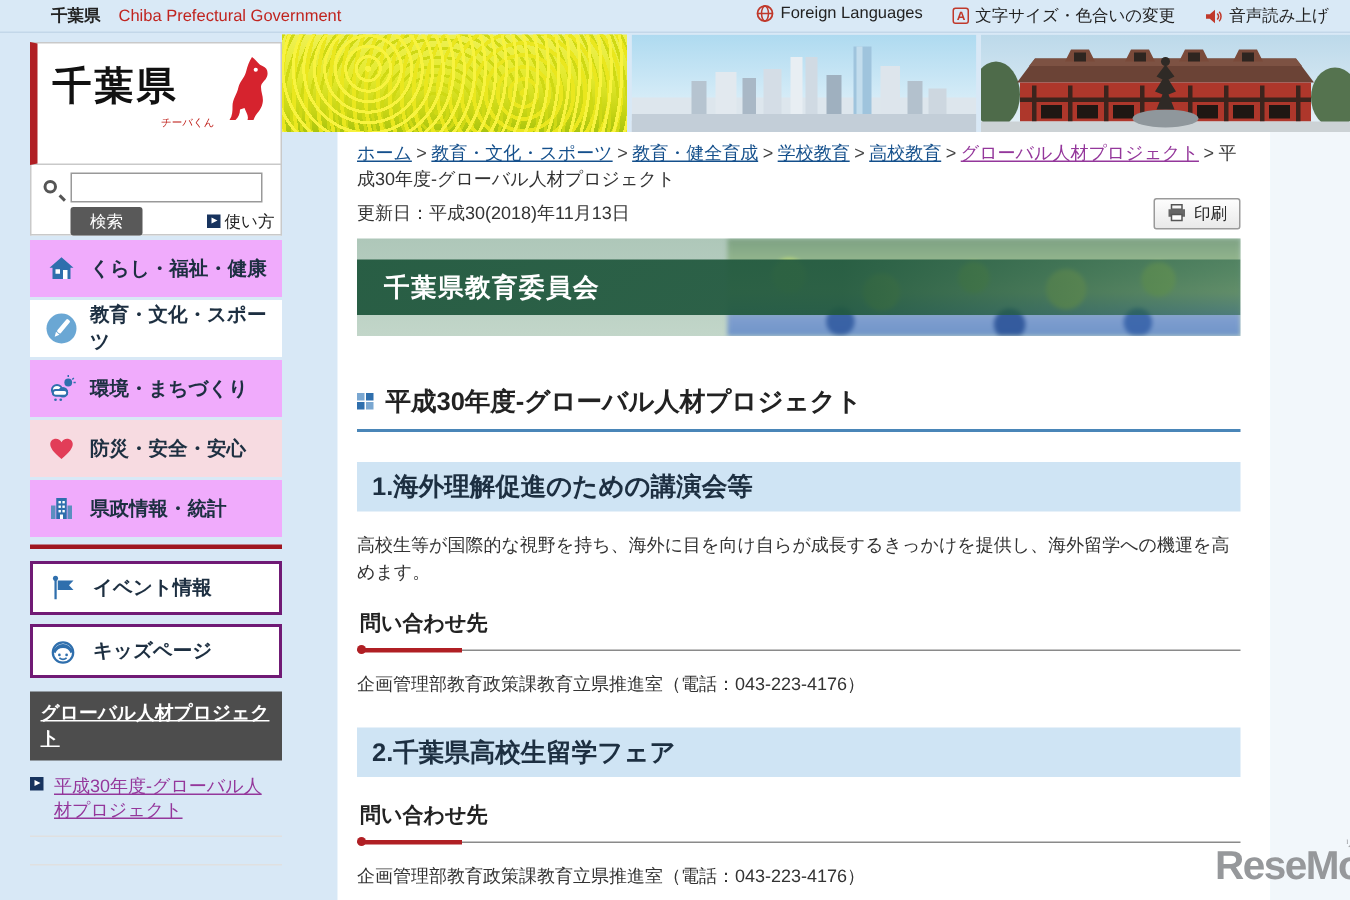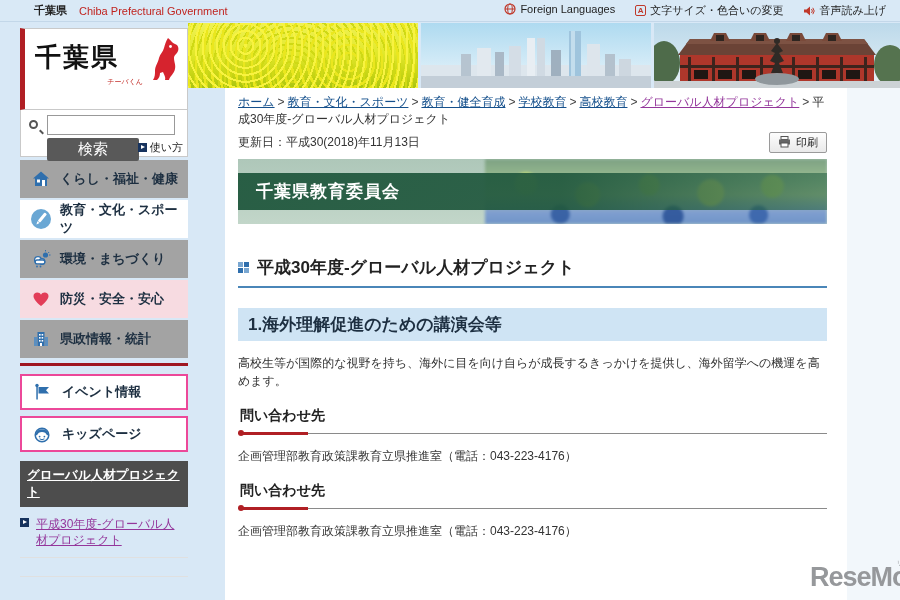--- a/index.html
+++ b/index.html
@@ -36,34 +36,34 @@
   .logo-box{background:#fff;border:1px solid #c9c9c9;border-left:5px solid #b01f24;height:82px;
     position:relative;padding:14px 6px 0 10px;}
   .logo-text{font-size:26px;font-weight:bold;color:#111;letter-spacing:2px;line-height:1.1;}
   .mascot{position:absolute;right:5px;top:8px;}
   .mascot-caption{position:absolute;right:44px;top:48px;font-size:7px;color:#c0241f;}
   .search-box{background:#fff;border:1px solid #c9c9c9;border-top:none;height:47px;padding:5px 6px 4px 6px;position:relative;}
   .mag{position:absolute;left:8px;top:10px;width:9px;height:9px;border:2px solid #555;border-radius:50%;}
   .mag::after{content:"";position:absolute;left:8px;top:9px;width:5px;height:2px;background:#555;transform:rotate(45deg);}
   .search-input{position:absolute;left:26px;top:5px;width:128px;height:20px;border:1px solid #999;font-size:11px;padding:0 4px;}
   .search-btn{position:absolute;left:26px;top:28px;background:#595959;color:#fff;border:none;
-    font-size:15px;padding:2px 31px;border-radius:2px;cursor:pointer;}
+    font-size:11px;padding:2px 13px;border-radius:2px;cursor:pointer;}
   .help-link{position:absolute;right:4px;top:30px;font-size:11px;color:#222;display:flex;align-items:center;gap:3px;cursor:pointer;}
   .sq-icon{display:inline-block;width:9px;height:9px;background:#17335e;position:relative;flex:none;}
   .sq-icon::after{content:"";position:absolute;left:3px;top:2px;border-left:4px solid #fff;
     border-top:2.5px solid transparent;border-bottom:2.5px solid transparent;}
   .menu{margin-top:3px;}
   .menu-item{height:38px;margin-bottom:2px;display:flex;align-items:center;gap:8px;padding-left:10px;
-    background:#a3a3a3;cursor:pointer;}
+    background:#f0abfc;cursor:pointer;}
   .menu-item.active{background:#fff;}
   .menu-item.pink{background:#f7dbe1;}
   .menu-label{font-size:13px;font-weight:bold;color:#1d2f41;}
   .menu-icon{width:22px;height:22px;flex:none;display:flex;align-items:center;justify-content:center;}
   .side-divider{height:3px;background:#9f1620;margin-top:5px;}
-  .quick-box{margin-top:8px;height:36px;background:#fff;border:2px solid #ec4899;display:flex;
+  .quick-box{margin-top:8px;height:36px;background:#fff;border:2px solid #701a75;display:flex;
     align-items:center;gap:9px;padding-left:9px;cursor:pointer;}
   .quick-label{font-size:13px;font-weight:bold;color:#1d2f41;}
   .proj-head{margin-top:9px;background:#4d4d4d;color:#fff;font-size:12.5px;font-weight:bold;
     padding:6px 7px;text-decoration:underline;cursor:pointer;}
   .proj-link{position:relative;padding:9px 2px 9px 16px;font-size:12px;line-height:1.35;
     border-bottom:1px solid #e0e0e0;cursor:pointer;}
   .proj-link a{color:#94379b;text-decoration:underline;}
   .proj-link .sq-icon{position:absolute;left:0;top:11px;}
 
   
@@ -398,20 +398,21 @@
   </div>
   <div class="title-underline"></div>
 
   <div class="sec-head">1.海外理解促進のための講演会等</div>
   <p class="body-text">高校生等が国際的な視野を持ち、海外に目を向け自らが成長するきっかけを提供し、海外留学への機運を高めます。</p>
 
   <div class="contact-head">問い合わせ先</div>
   <div class="contact-line"></div>
   <p class="body-text">企画管理部教育政策課教育立県推進室（電話：043-223-4176）</p>
 
+  <div class="sec-head">2.千葉県高校生留学フェア</div>
 
   <div class="contact-head">問い合わせ先</div>
   <div class="contact-line"></div>
   <p class="body-text">企画管理部教育政策課教育立県推進室（電話：043-223-4176）</p>
 
 </div>
 
 <div class="watermark">
   <span class="ruby">リセマム</span>
   <span>ReseMom.</span>

